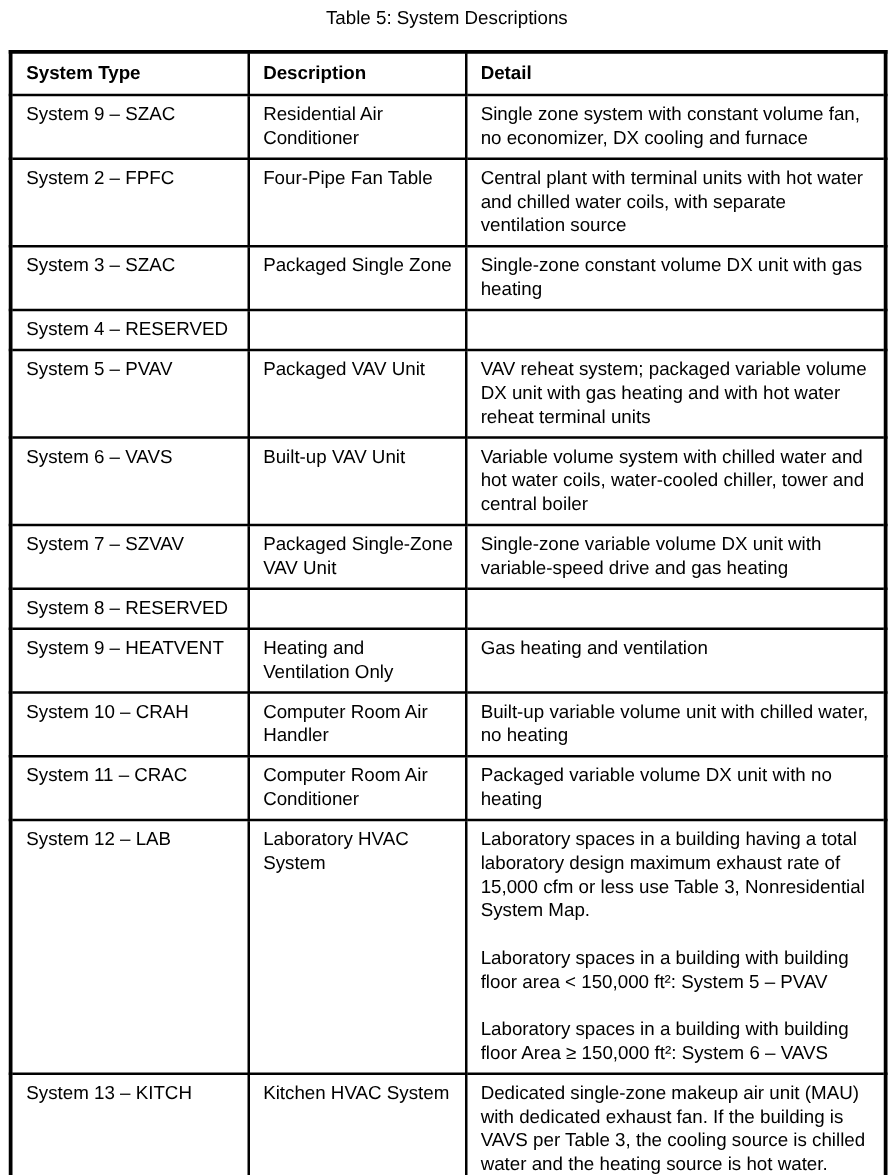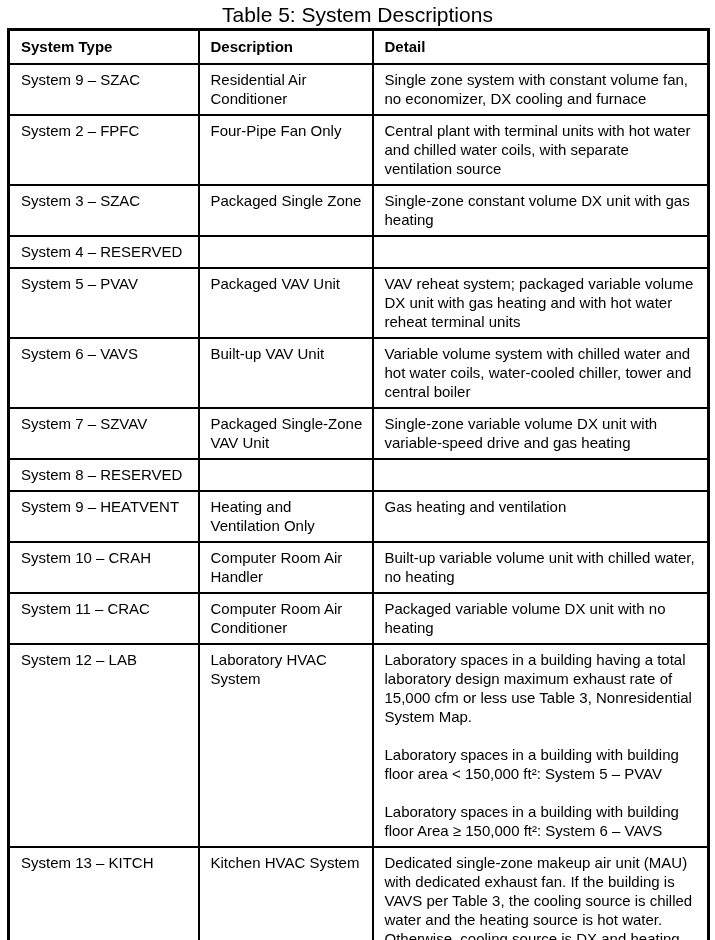--- a/index.html
+++ b/index.html
@@ -12,24 +12,24 @@
     -webkit-font-smoothing: antialiased;
   }
   .page {
     width: 715px;
     height: 940px;
     background: #ffffff;
     box-sizing: border-box;
   }
   .table-title {
     text-align: center;
-    font-size: 21px;
+    font-size: 15px;
     line-height: 19px;
     padding-top: 5px;
-    padding-bottom: 4px;
+    padding-bottom: 16px;
   }
   table.system-table {
     border-collapse: collapse;
     table-layout: fixed;
     width: 700px;
     margin-left: 7px;
     border: 3px solid #000000;
   }
   col.c-type   { width: 190px; }
   col.c-desc   { width: 174px; }
@@ -76,21 +76,21 @@
     </thead>
     <tbody>
     <tr>
       <td class="col-type">System 9 – SZAC</td>
       <td class="col-desc">Residential Air Conditioner</td>
       <td class="col-detail">Single zone system with constant volume fan, no economizer, DX cooling and furnace</td>
     </tr>
 
     <tr>
       <td class="col-type">System 2 – FPFC</td>
-      <td class="col-desc">Four-Pipe Fan Only</td>
+      <td class="col-desc">Four-Pipe Fan Table</td>
       <td class="col-detail">Central plant with terminal units with hot water and chilled water coils, with separate ventilation source</td>
     </tr>
 
     <tr>
       <td class="col-type">System 3 – SZAC</td>
       <td class="col-desc">Packaged Single Zone</td>
       <td class="col-detail">Single-zone constant volume DX unit with gas heating</td>
     </tr>
 
     <tr>

